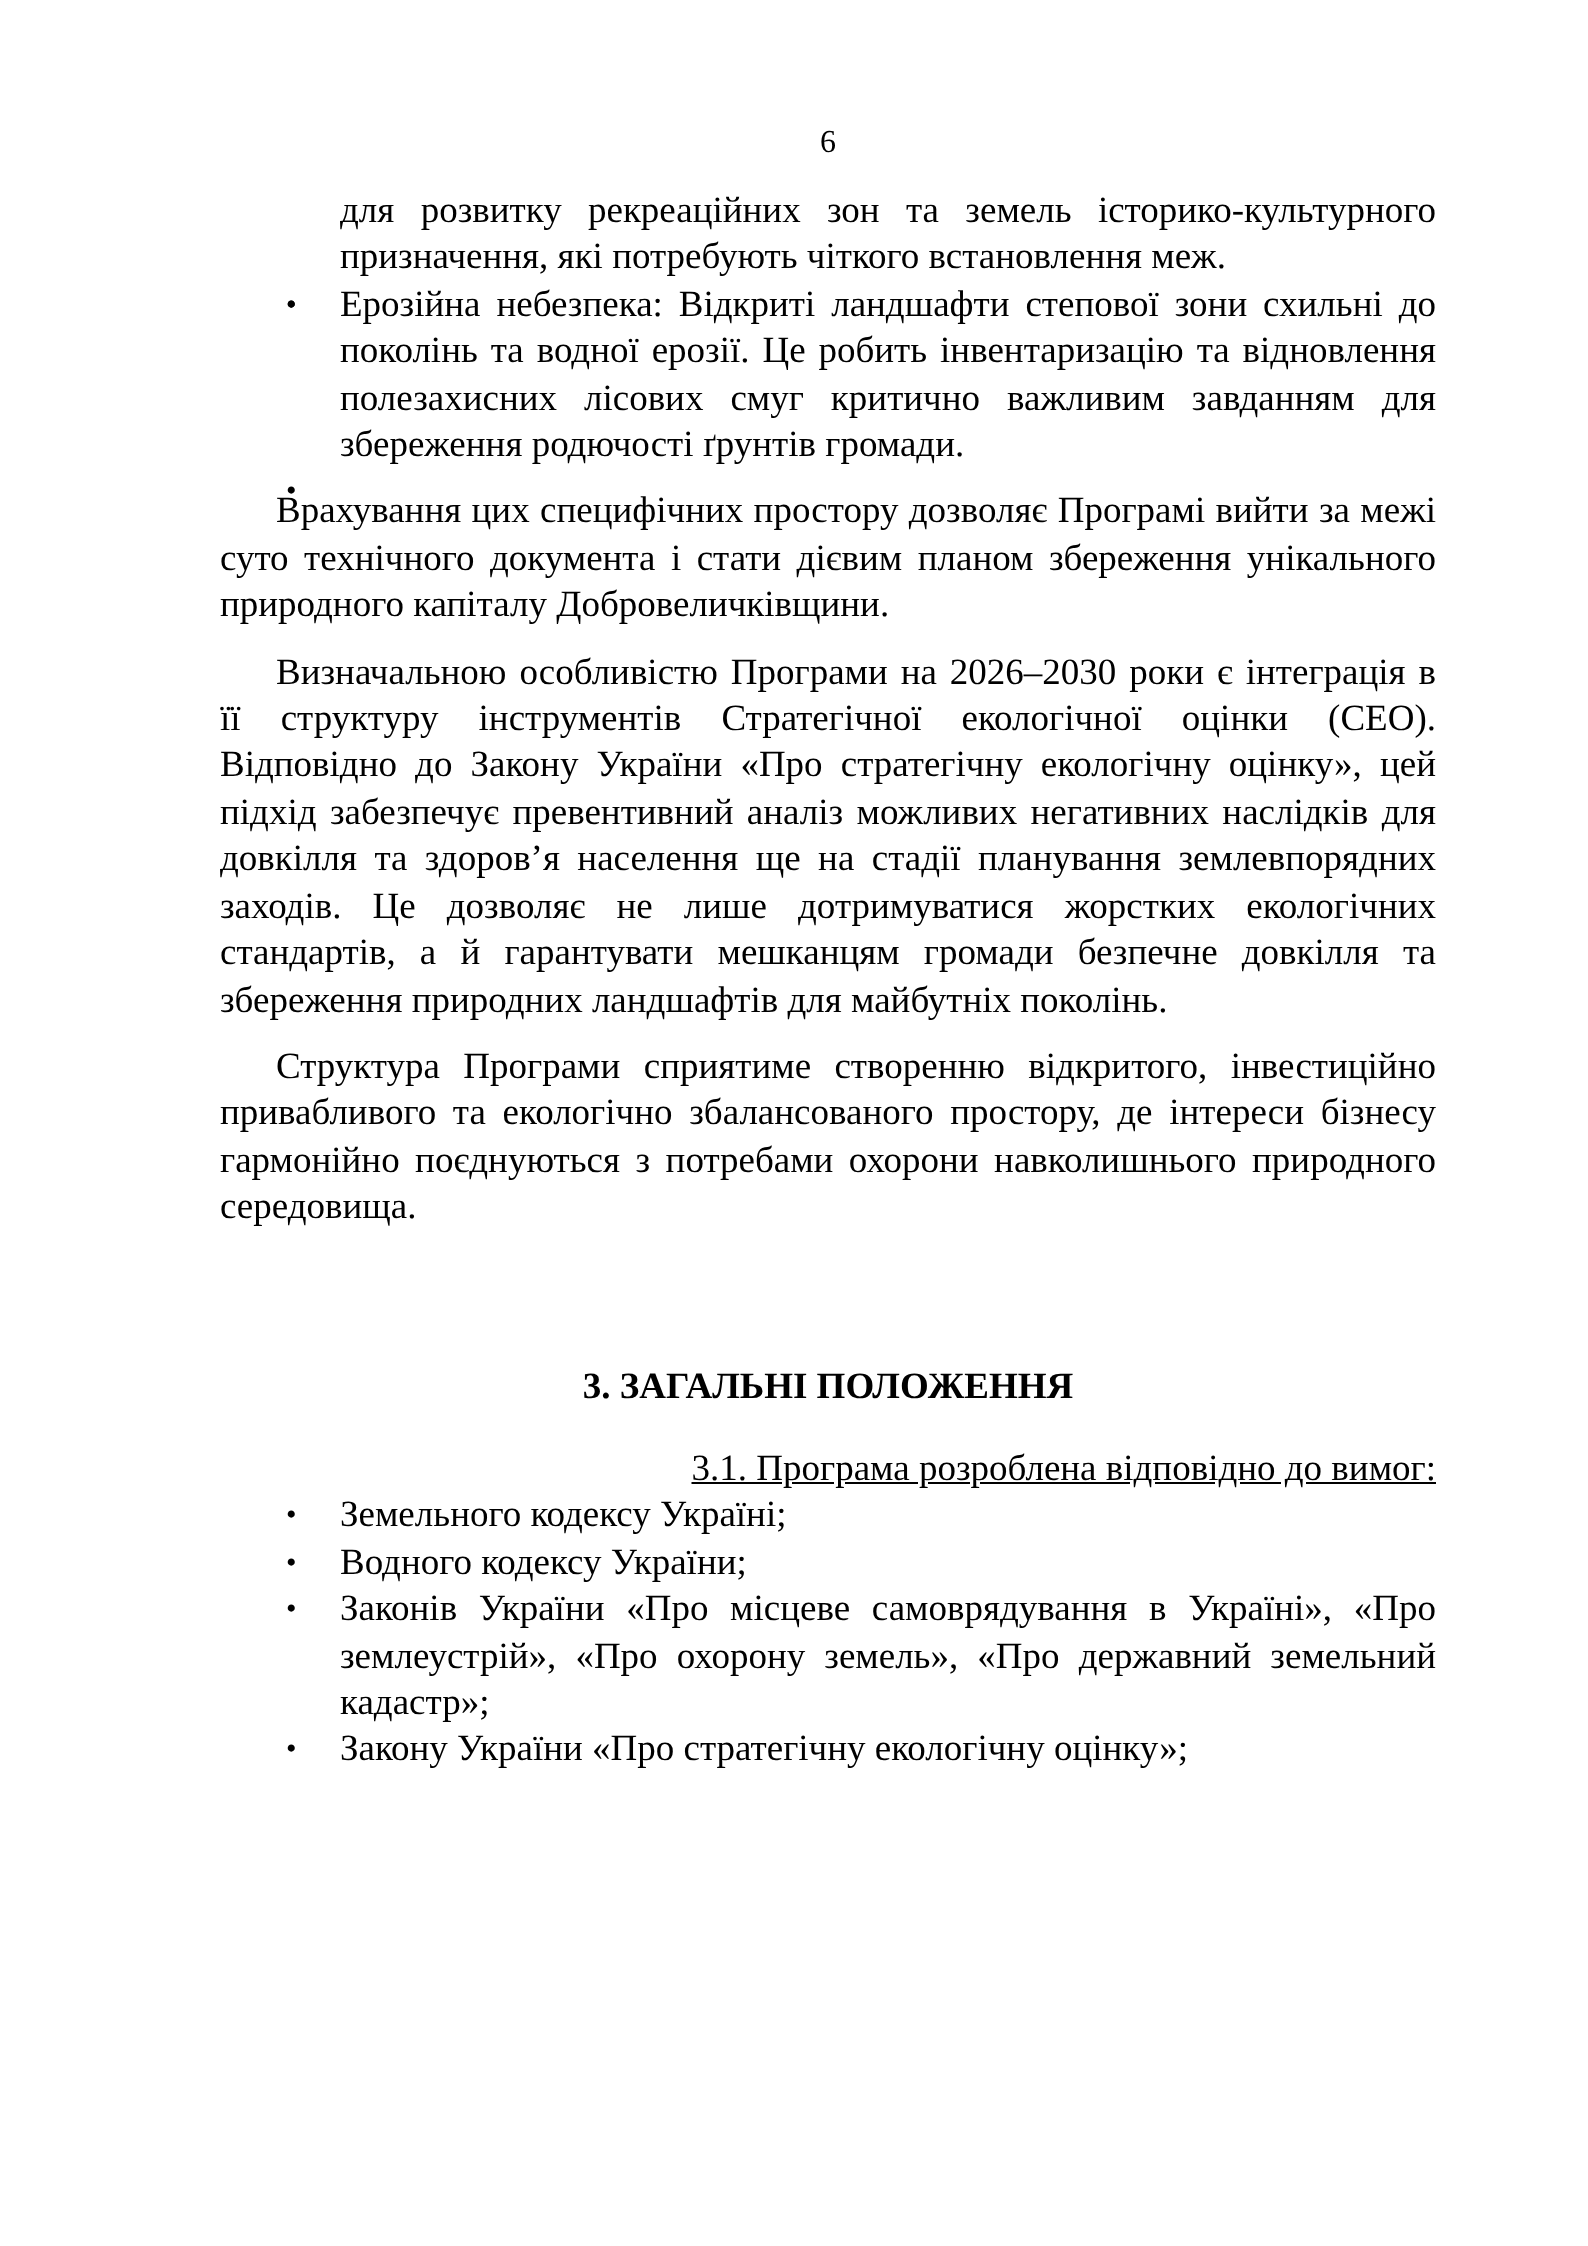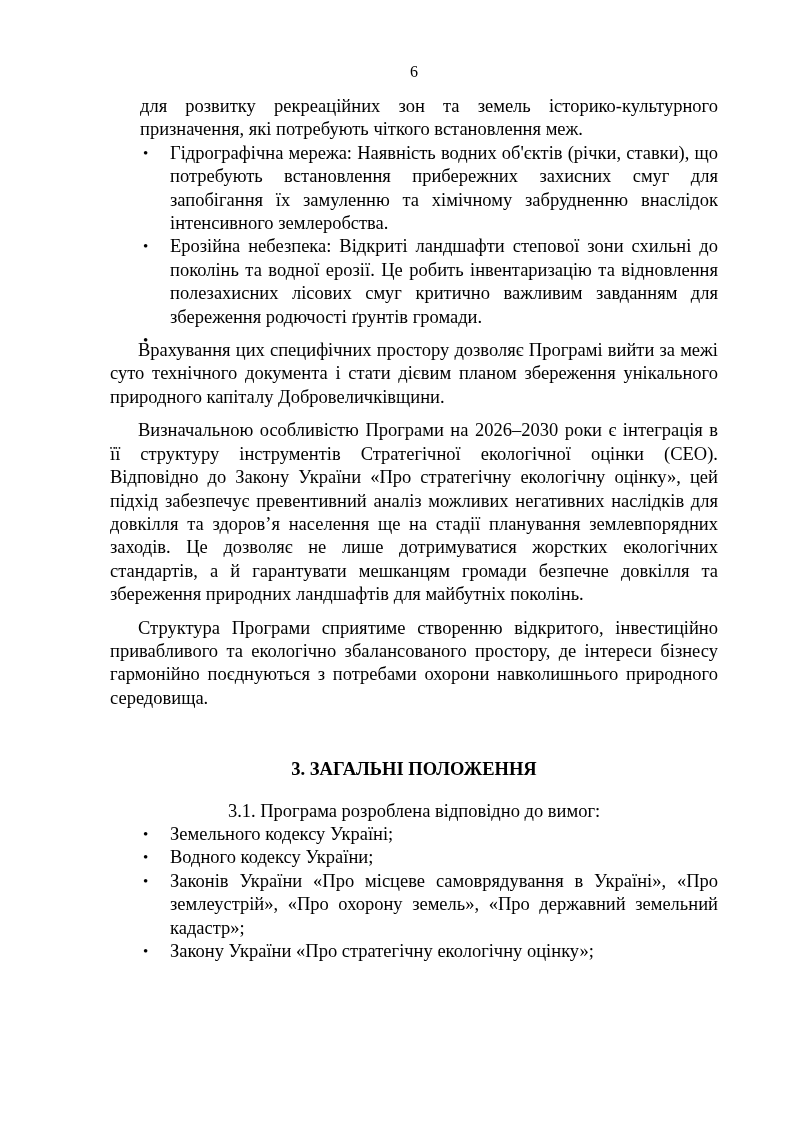--- a/index.html
+++ b/index.html
@@ -27,21 +27,21 @@
     font-size: 16px;
     line-height: 18px;
   }
   .content {
     position: absolute;
     top: 95px;
     left: 110px;
     width: 608px;
   }
   .continuation {
-    margin: 0 0 0 30px;
+    margin: 0 0 0 60px;
     text-align: justify;
   }
   ul.doc-list {
     list-style: none;
     margin: 0;
     padding: 0;
   }
   ul.doc-list li {
     position: relative;
     padding-left: 60px;
@@ -53,24 +53,25 @@
     top: 0;
     font-size: 15px;
   }
   p.para {
     margin: 10px 0 0 0;
     text-align: justify;
     text-indent: 28px;
   }
   p.para.no-indent {
     text-indent: 0;
-    text-align: center;
+    text-align: right;
+    text-decoration: underline;
   }
   h2.section-heading {
-    margin: 48px 0 18px 0;
+    margin: 66px 0 18px 0;
     font-size: 18.5px;
     line-height: 23.4px;
     font-weight: bold;
     text-align: center;
   }
   .requirements {
     margin-top: 10px;
   }
 </style>
 </head>
@@ -80,21 +81,20 @@
 
   <div class="page-number">6</div>
 
   <div class="content">
 
     <div class="continuation">для розвитку рекреаційних зон та земель історико-культурного призначення, які потребують чіткого встановлення меж.</div>
 
     <ul class="doc-list">
       <li>
         <span class="marker">•</span>
-        <span>Гідрографічна мережа: Наявність водних об'єктів (річки, ставки), що потребують встановлення прибережних захисних смуг для запобігання їх замуленню та хімічному забрудненню внаслідок інтенсивного землеробства.</span>
       </li>
       <li>
         <span class="marker">•</span>
         <span>Ерозійна небезпека: Відкриті ландшафти степової зони схильні до поколінь та водної ерозії. Це робить інвентаризацію та відновлення полезахисних лісових смуг критично важливим завданням для збереження родючості ґрунтів громади.</span>
       </li>
       <li>
         <span class="marker">•</span>
       </li>
     </ul>
 

